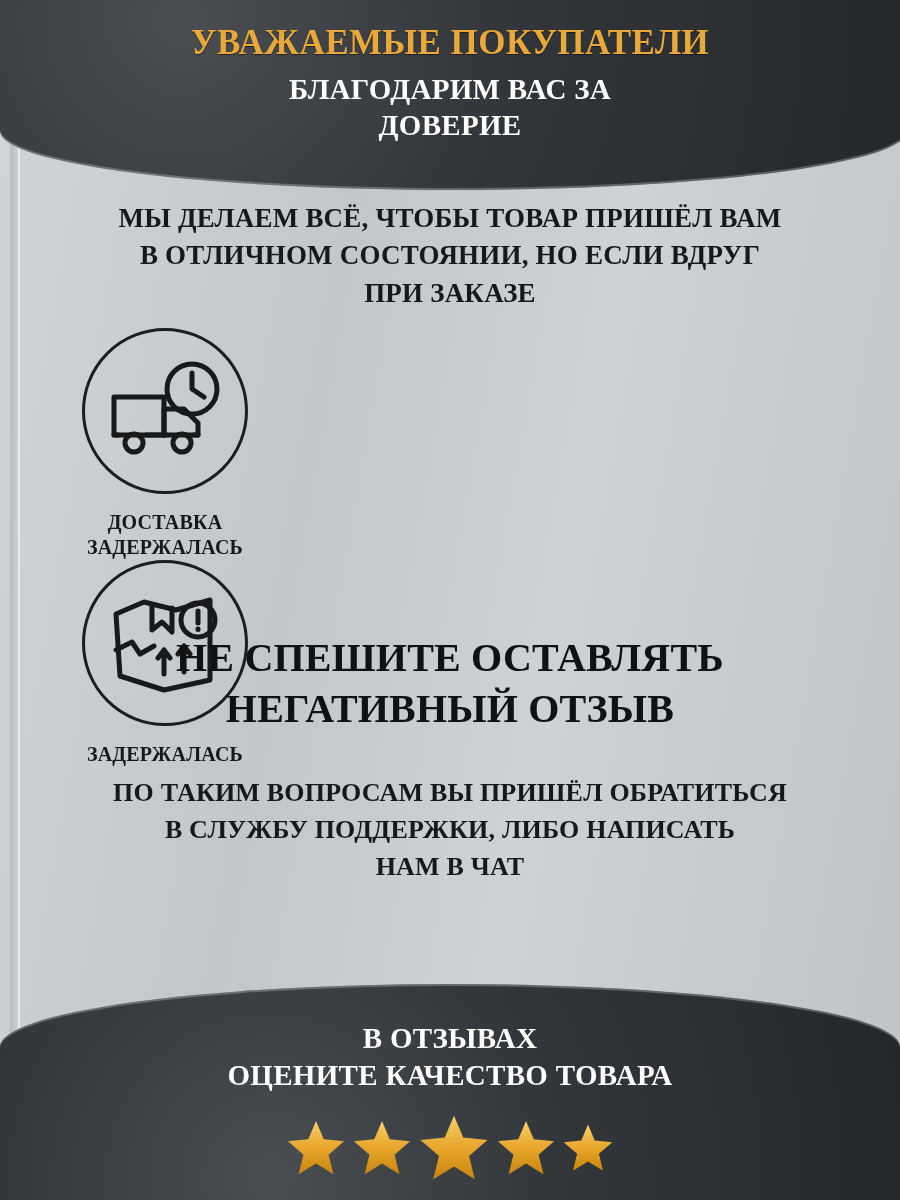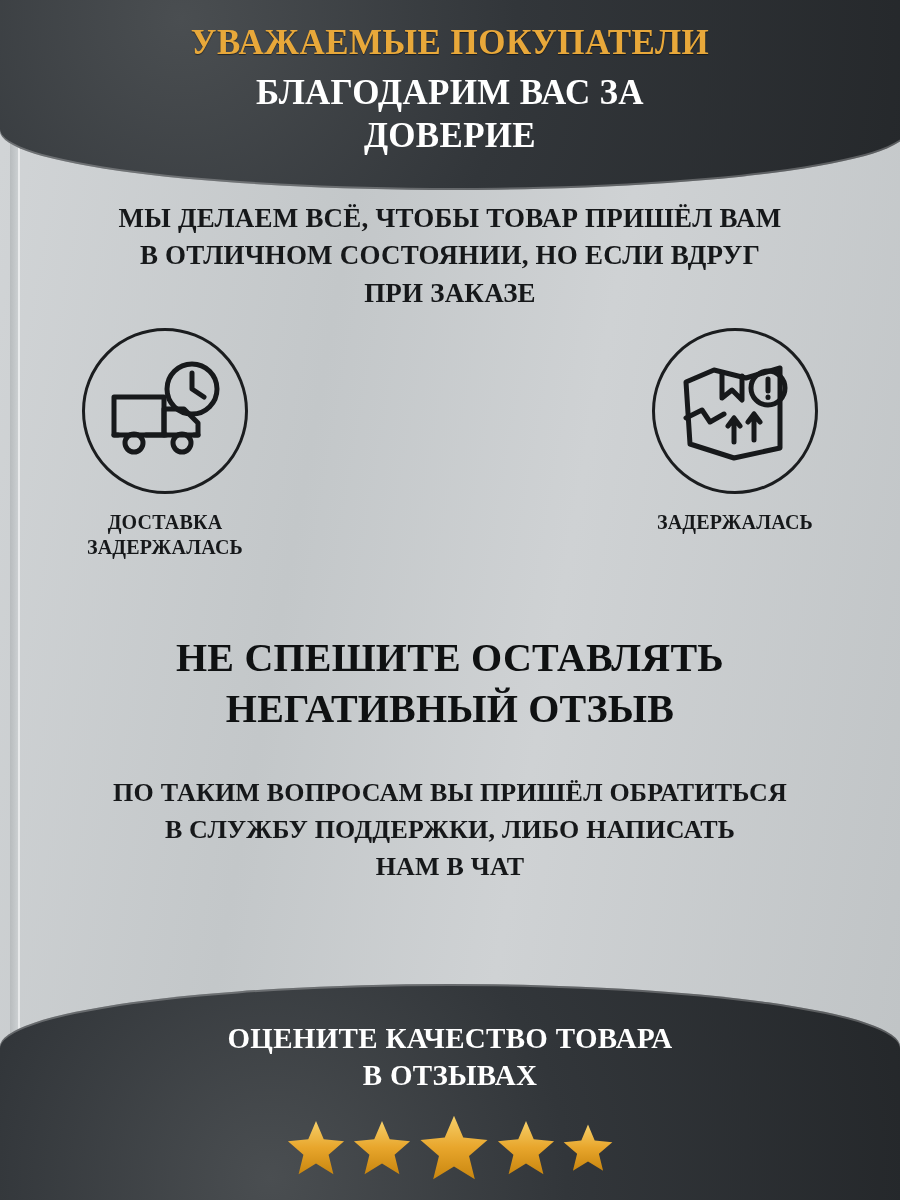--- a/index.html
+++ b/index.html
@@ -73,21 +73,21 @@
   .title-gold {
     font-size: 35px;
     font-weight: bold;
     letter-spacing: 0.5px;
     color: #e8a83a;
     text-shadow: 0 1px 1px rgba(0,0,0,0.5);
     line-height: 1.1;
   }
   .title-white {
     margin-top: 8px;
-    font-size: 35px;
+    font-size: 29px;
     font-weight: bold;
     color: #ffffff;
     line-height: 1.25;
     letter-spacing: 0.3px;
   }
 
   
   .intro {
     position: absolute;
     top: 200px;
@@ -102,20 +102,21 @@
   }
 
   .icons-row {
     position: absolute;
     top: 328px;
     left: 40px;
     width: 820px;
     display: flex;
     justify-content: space-between;
     align-items: flex-start;
+    flex-direction: column;
   }
   .icon-col {
     width: 250px;
     text-align: center;
   }
   .icon-circle {
     width: 160px;
     height: 160px;
     margin: 0 auto;
     border: 3px solid #1b1d1f;
@@ -280,22 +281,22 @@
 
   <div class="subtext">
     <div>ПО ТАКИМ ВОПРОСАМ ВЫ ПРИШЁЛ ОБРАТИТЬСЯ</div>
     <div>В СЛУЖБУ ПОДДЕРЖКИ, ЛИБО НАПИСАТЬ</div>
     <div>НАМ В ЧАТ</div>
   </div>
 
   <div class="bottom-banner">
     <div class="bottom-inner">
       <div class="bottom-title">
+        <div>В ОТЗЫВАХ</div>
         <div>ОЦЕНИТЕ КАЧЕСТВО ТОВАРА</div>
-        <div>В ОТЗЫВАХ</div>
       </div>
       <div class="stars">
         <svg class="star" width="62" height="60" viewBox="0 0 64 62">
           <defs>
             <linearGradient id="g1" x1="0" y1="0" x2="0" y2="1">
               <stop offset="0%" stop-color="#f7d06a"></stop>
               <stop offset="50%" stop-color="#e8a62c"></stop>
               <stop offset="100%" stop-color="#c9860f"></stop>
             </linearGradient>
           </defs>

